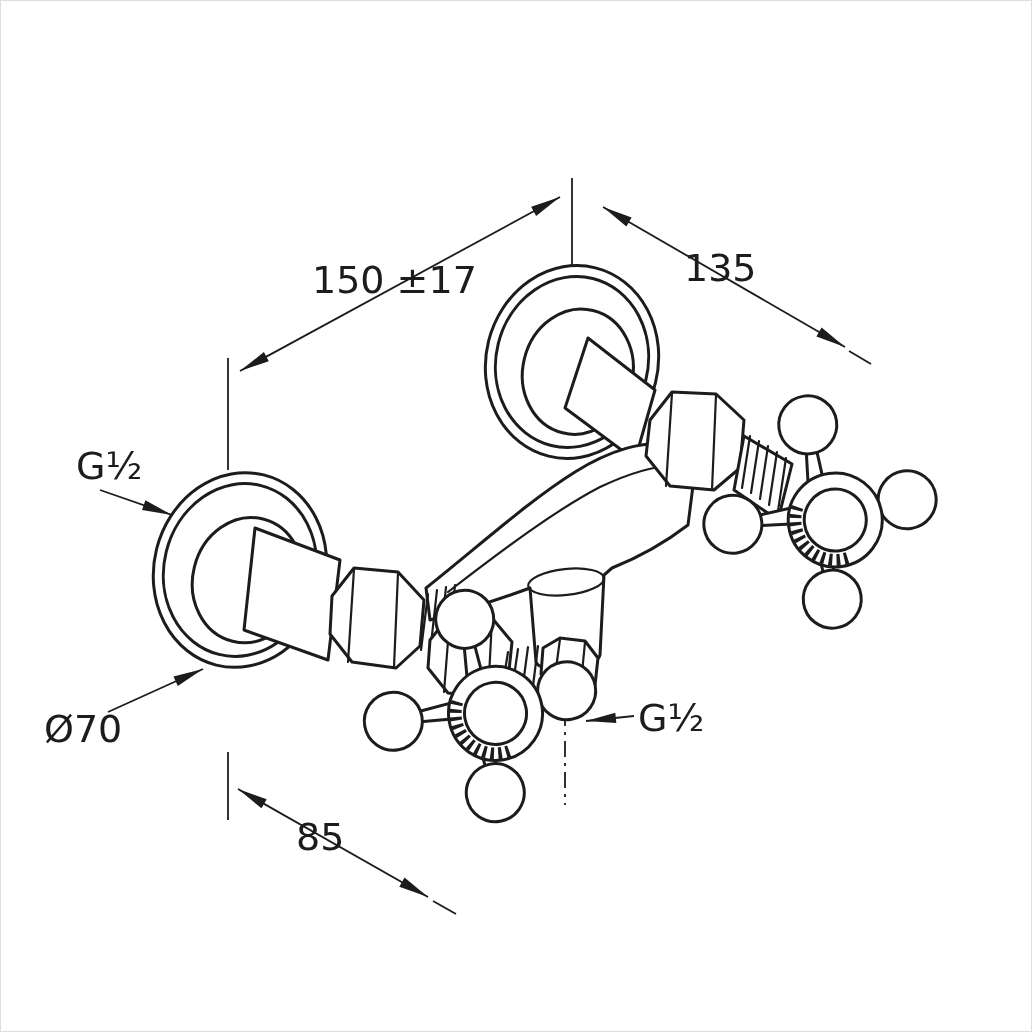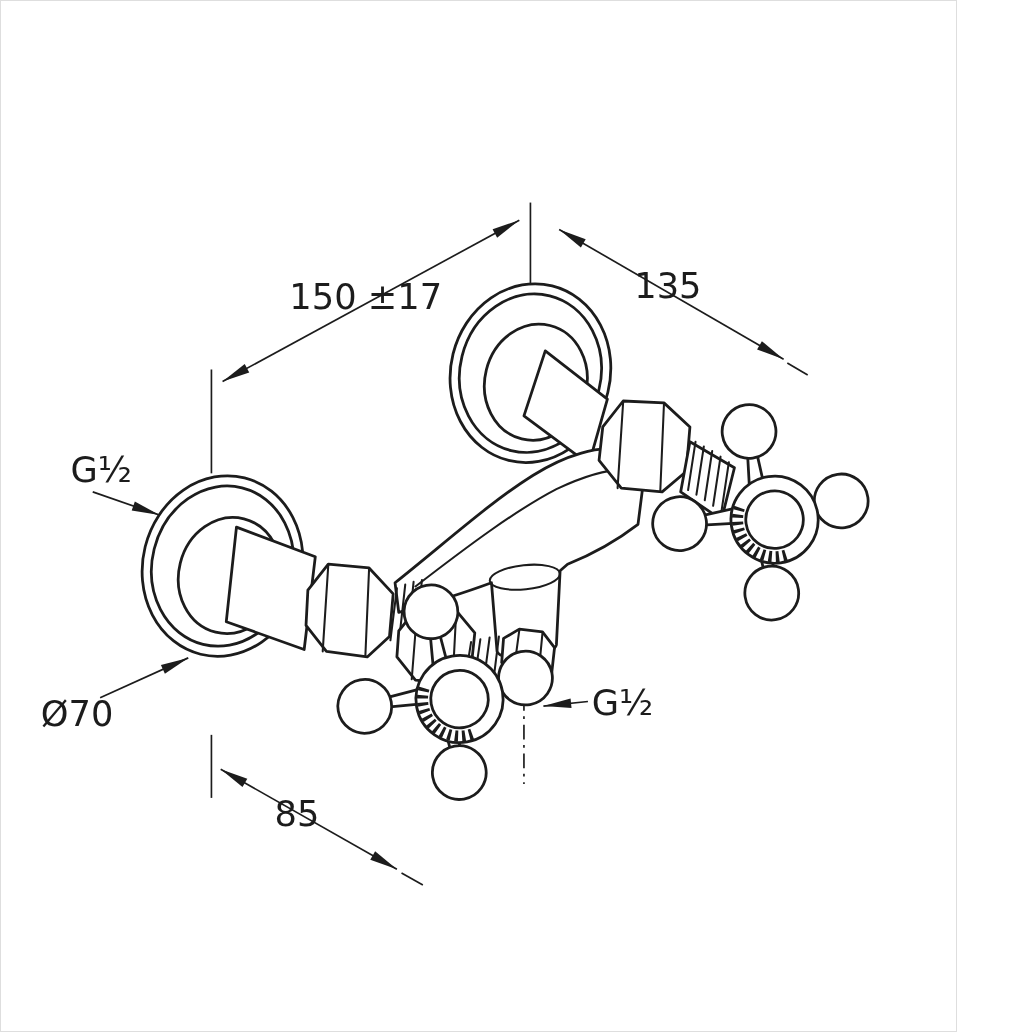--- a/index.html
+++ b/index.html
@@ -1,18 +1,18 @@
 <!DOCTYPE html>
 <html style="--line: #1c1c1c; --bg: #ffffff;"><head>
 <meta charset="utf-8">
 <style>
   html,body { margin:0; padding:0; background:#ffffff; }
   .page {
     position:relative;
-    width:957px; height:1032px;
+    width:1032px; height:1032px;
     background: var(--bg,#ffffff);
     box-shadow: inset 0 0 0 1px #dedede;
     font-family:"DejaVu Sans", sans-serif;
   }
   svg { display:block; width:100%; height:100%; }
   
   .s  { fill:#ffffff; stroke:var(--line,#1c1c1c); stroke-width:3;   stroke-linejoin:round; stroke-linecap:round; }
   
   .t  { fill:none;    stroke:var(--line,#1c1c1c); stroke-width:2.2; stroke-linecap:round; }
   

